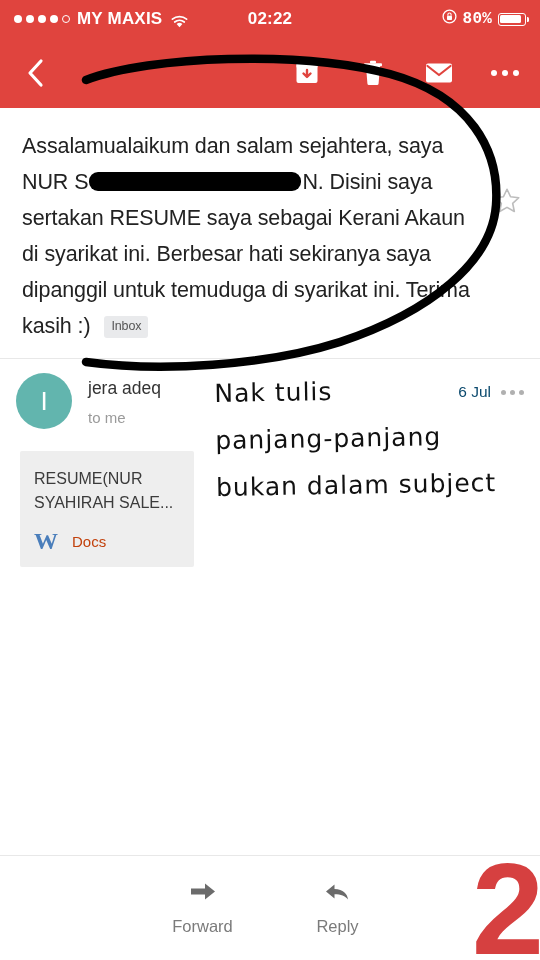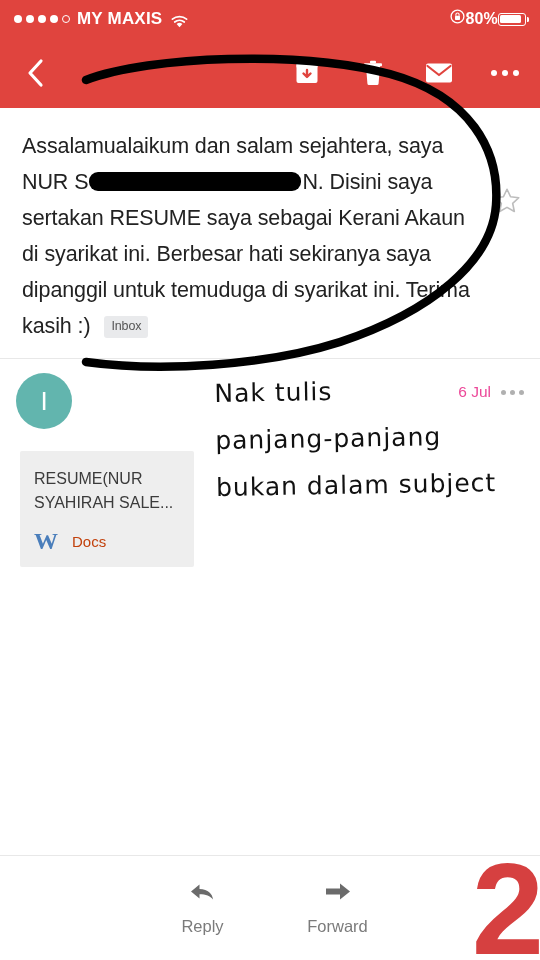--- a/index.html
+++ b/index.html
@@ -22,22 +22,22 @@
   .dots { display:flex; align-items:center; gap:4px; }
   .dot { width:8px; height:8px; border-radius:50%; background:#fff; }
   .dot.hollow { background:transparent; border:1.4px solid #fff; width:8px; height:8px; }
   .carrier { font-size:17px; font-weight:600; }
   .wifi { display:inline-block; width:17px; height:13px; position:relative; margin-left:2px; }
   .sb-center {
     position:absolute; left:0; right:0; text-align:center;
     font-size:17px; font-weight:700; pointer-events:none;
   }
   .sb-right {
-    margin-left:auto; display:flex; align-items:center; 
-    position:relative; z-index:2;
+    margin-left:auto; display:flex; align-items:center; gap:6px;
+    position:relative; z-index:2;font-family:Liberation Mono, monospace;
   }
   .pct { font-size:16px; font-weight:600; }
   .battery {
     width:28px; height:13px; border:1.6px solid #fff; border-radius:3px;
     position:relative; display:inline-block;
   }
   .battery::after {
     content:""; position:absolute; right:-4px; top:3.5px;
     width:2.5px; height:5px; background:#fff; border-radius:0 1.5px 1.5px 0;
   }
@@ -85,21 +85,21 @@
     width:56px; height:56px; border-radius:50%; background:#62B5AE;
     color:#fff; display:flex; align-items:center; justify-content:center;
     font-size:26px; font-weight:400; flex:0 0 auto;
   }
   .sender-meta { margin-left:16px; padding-top:5px; }
   .sender-name { font-size:17.5px; color:#333; font-weight:500; }
   .sender-to { font-size:15px; color:#9a9a9a; margin-top:10px; }
   .sender-right {
     margin-left:auto; display:flex; align-items:center; gap:10px; padding-top:10px;
   }
-  .date { font-size:15.5px; color:#ec4899; }
+  .date { font-size:15.5px; color:#0c4a6e; }
   .row-dots { display:flex; gap:4px; align-items:center; }
   .row-dots i { width:5px; height:5px; border-radius:50%; background:#b0b0b0; display:block; }
 
   
   .attach-area { padding:22px 16px 0 20px; }
   .attach-card {
     width:174px; background:#eeeeee; border-radius:2px; padding:16px 14px 14px 14px;
   }
   .attach-name { font-size:16px; line-height:24px; color:#3b3b3b; }
   .attach-foot { display:flex; align-items:center; gap:14px; margin-top:14px; }
@@ -152,20 +152,21 @@
       </span>
       <span class="carrier">MY MAXIS</span>
       <span class="wifi">
         <svg width="17" height="13" viewBox="0 0 17 13">
           <path d="M8.5 12.3 L5.6 9.0 a4.6 4.6 0 0 1 5.8 0 Z" fill="#fff"></path>
           <path d="M3.7 7.0 a7.6 7.6 0 0 1 9.6 0" stroke="#fff" stroke-width="1.7" fill="none" stroke-linecap="round"></path>
           <path d="M1.4 4.2 a11.3 11.3 0 0 1 14.2 0" stroke="#fff" stroke-width="1.7" fill="none" stroke-linecap="round"></path>
         </svg>
       </span>
     </div>
+    <div class="sb-center">02:22</div>
     <div class="sb-right">
       <span>
         <svg width="15" height="15" viewBox="0 0 15 15">
           <circle cx="7.5" cy="7.5" r="6.4" stroke="#fff" stroke-width="1.3" fill="none"></circle>
           <rect x="5" y="6.7" width="5" height="4.2" rx="0.7" fill="#fff"></rect>
           <path d="M5.9 6.7 v-1.1 a1.6 1.6 0 0 1 3.2 0 v1.1" stroke="#fff" stroke-width="1.1" fill="none"></path>
         </svg>
       </span>
       <span class="pct">80%</span>
       <span class="battery">
@@ -224,20 +225,24 @@
         <svg width="30" height="30" viewBox="0 0 24 24">
           <path d="M12 2.6 l2.85 6.0 6.55.78 -4.85 4.5 1.3 6.5 -5.85-3.3 -5.85 3.3 1.3-6.5 -4.85-4.5 6.55-.78 Z" fill="none" stroke="#bdbdbd" stroke-width="1.3" stroke-linejoin="round"></path>
         </svg>
       </div>
     </div>
 
     <div class="divider"></div>
 
     <div class="sender-row">
       <div class="avatar">I</div>
+      <div class="sender-meta">
+        <div class="sender-name">jera adeq</div>
+        <div class="sender-to">to me</div>
+      </div>
       <div class="sender-right">
         <span class="date">6 Jul</span>
         <span class="row-dots">
             <i></i>
             <i></i>
             <i></i>
           </span>
       </div>
     </div>
 
@@ -253,29 +258,29 @@
 
     <div class="handwriting">Nak tulis
 panjang-panjang
 bukan dalam subject</div>
   </div>
 
   <div class="bottombar">
     <div class="bb-spacer"></div>
     <div class="bb-item">
       <svg width="30" height="24" viewBox="0 0 30 24">
+        <path d="M3 8.5 h14 V3.5 L27 11.5 L17 19.5 V14.5 H3 Z" fill="#6b6b6b"></path>
+      </svg>
+      <span class="bb-label">Forward</span>
+    </div>
+    <div class="bb-item">
+      <svg width="30" height="24" viewBox="0 0 30 24">
         <path d="M11.5 4.5 L3 11.5 L11.5 18.5 V14.2 c6.5 0 10.6 1.7 13.6 5.3 -1.1-6.0 -4.6-9.8 -13.6-10.4 Z" fill="#6b6b6b"></path>
       </svg>
       <span class="bb-label">Reply</span>
-    </div>
-    <div class="bb-item">
-      <svg width="30" height="24" viewBox="0 0 30 24">
-        <path d="M3 8.5 h14 V3.5 L27 11.5 L17 19.5 V14.5 H3 Z" fill="#6b6b6b"></path>
-      </svg>
-      <span class="bb-label">Forward</span>
     </div>
     <div class="bb-spacer"></div>
     <div class="big-two">2</div>
   </div>
 
   <svg class="annot" viewBox="0 0 540 960">
     <path d="M86 80
              C 150 56, 300 50, 390 74
              C 470 96, 500 150, 496 205
              C 492 262, 430 312, 340 342

